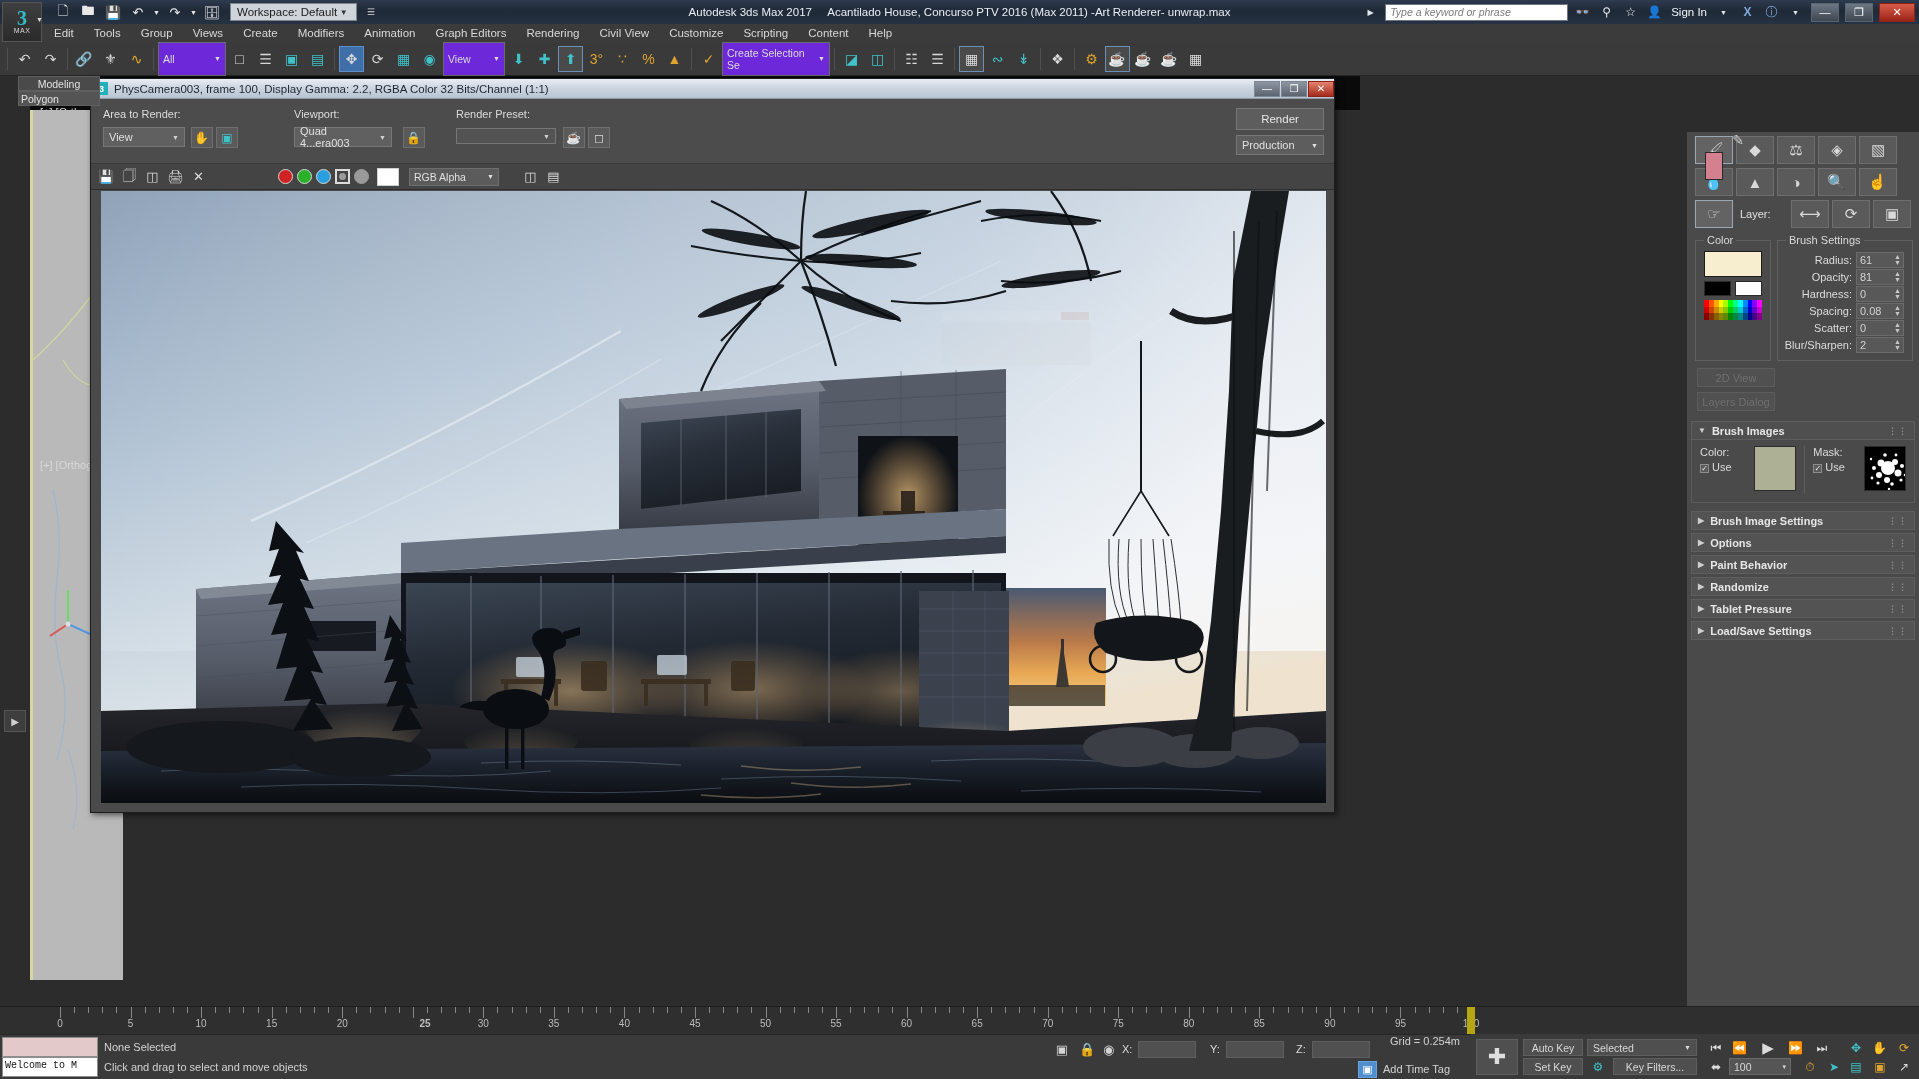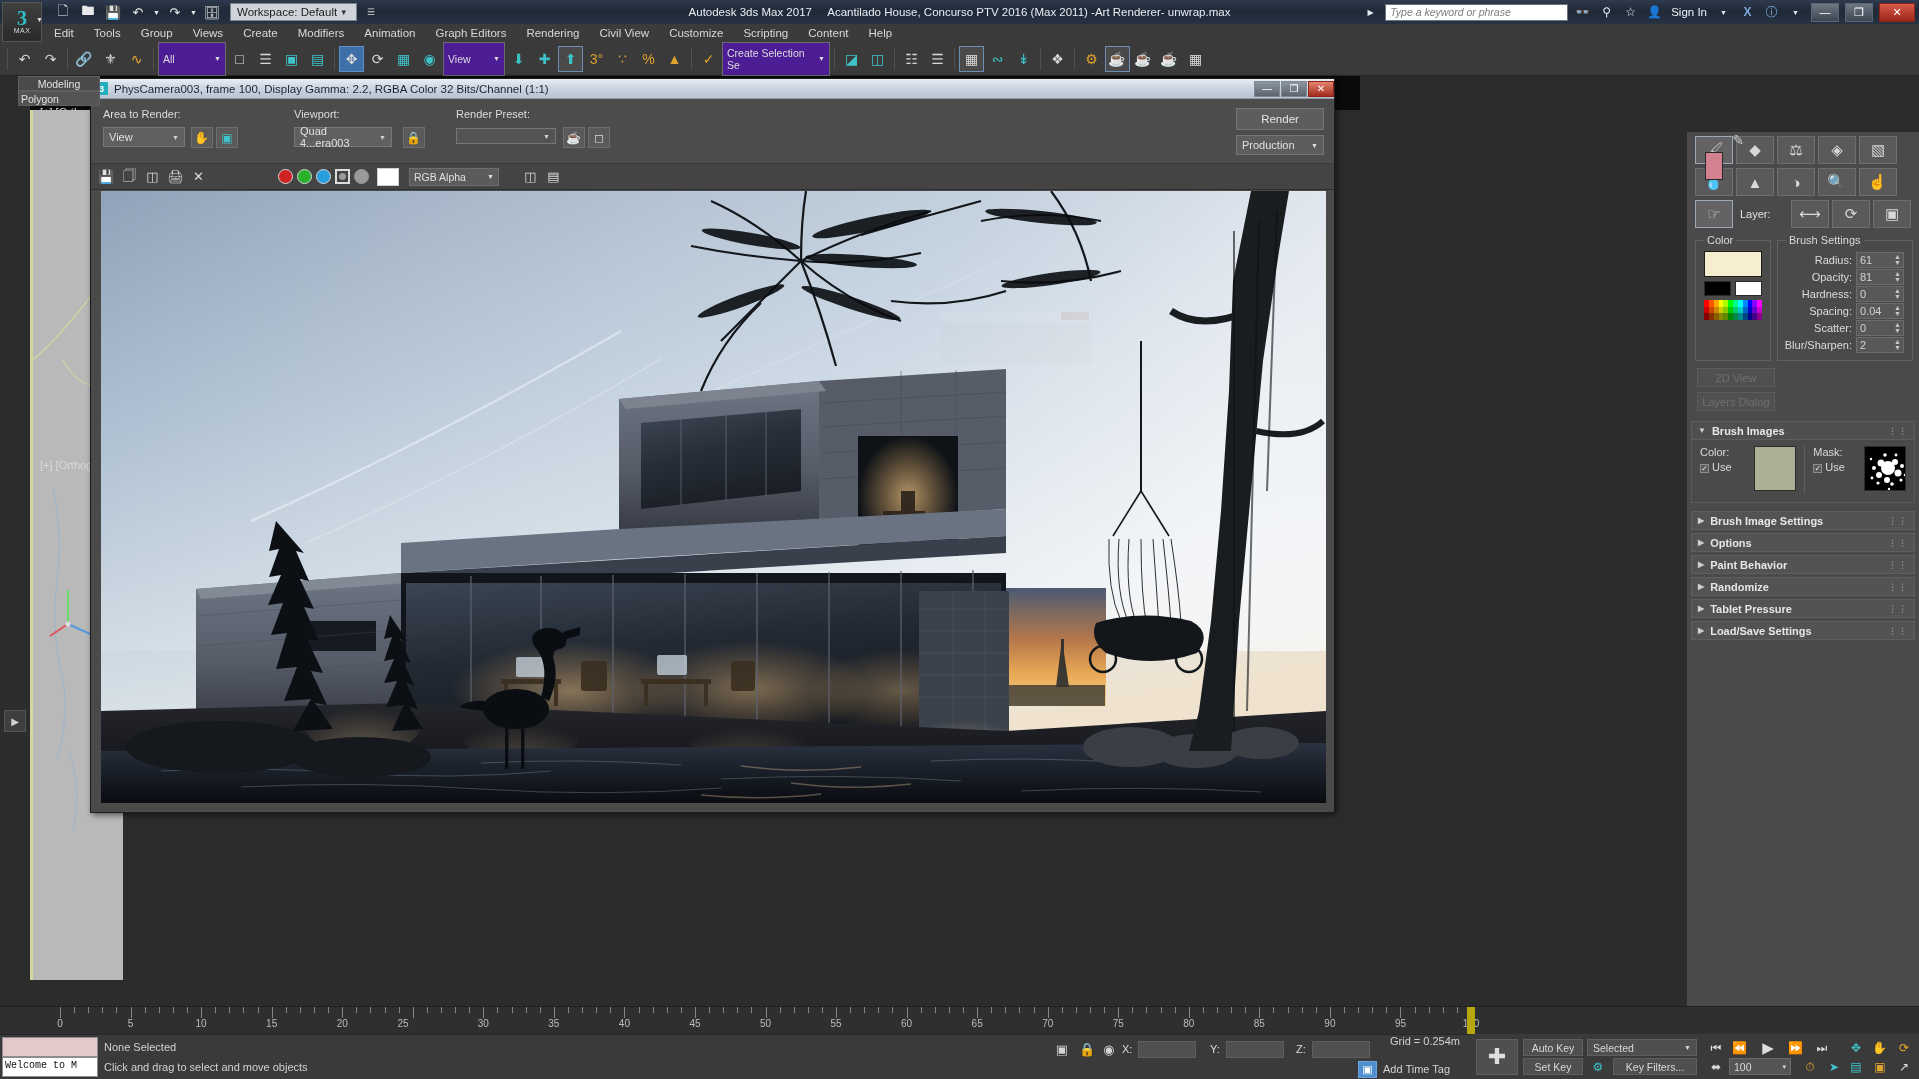--- a/index.html
+++ b/index.html
@@ -46,21 +46,21 @@
 
   
   .maintoolbar{ position:absolute; left:0; top:42px; width:1919px; height:34px;
      background:#3a3a3a; border-bottom:1px solid #262626; display:flex; align-items:center;
      padding-left:4px; gap:1px;}
   .tbtn{ width:25px; height:26px; display:flex; align-items:center; justify-content:center;
      color:#d8d8d8; font-size:14px; border:1px solid transparent; position:relative;}
   .tbtn.active{ background:#3f6fa8; border:1px solid #5d8fc9; }
   .tbtn.sel{ background:#4a4a4a; border:1px solid #6c8fb5; }
   .tsep{ width:1px; height:22px; background:#2a2a2a; margin:0 3px; border-right:1px solid #505050;}
-  .tcombo{ height:19px; background:#4c1d95; border:1px solid #6a6a6a; font-size:10.5px;
+  .tcombo{ height:19px; background:#6d28d9; border:1px solid #6a6a6a; font-size:10.5px;
      color:#dcdcdc; display:flex; align-items:center; padding:16px 4px; }
   .tcombo .ar{ margin-left:auto; font-size:7px; }
   .teal{ color:#3fc3c9; }
   .gold{ color:#e0a32e; }
 
   
   .modeltabs{ position:absolute; left:18px; top:76px; width:82px; height:32px; z-index:2;}
   .mtab{ height:15px; background:#4a4a4a; border:1px solid #5f5f5f; font-size:10.5px;
      color:#e2e2e2; text-align:center; line-height:14px; overflow:hidden;}
   .mtab.second{ background:#545454; text-align:left; padding-left:2px;}
@@ -790,21 +790,21 @@
         <div class="srow">
           <span class="slabel">Hardness:</span>
           <span class="spin">
             <span>0</span>
             <span class="arrows">▲<br>▼</span>
           </span>
         </div>
         <div class="srow">
           <span class="slabel">Spacing:</span>
           <span class="spin">
-            <span>0.04</span>
+            <span>0.08</span>
             <span class="arrows">▲<br>▼</span>
           </span>
         </div>
         <div class="srow">
           <span class="slabel">Scatter:</span>
           <span class="spin">
             <span>0</span>
             <span class="arrows">▲<br>▼</span>
           </span>
         </div>
@@ -1009,21 +1009,21 @@
         <div class="tick" style="left: 1356.56px; height: 6px;"></div>
         <div class="tick" style="left: 1370.67px; height: 6px;"></div>
         <div class="tick" style="left: 1384.78px; height: 6px;"></div>
         <div class="tick" style="left: 1398.89px; height: 6px;"></div>
         <div class="tick" style="left: 1413px; height: 11px;"></div>
         <div class="tnum" style="left: 2px;">0</div>
         <div class="tnum" style="left: 72.55px;">5</div>
         <div class="tnum" style="left: 143.1px;">10</div>
         <div class="tnum" style="left: 213.65px;">15</div>
         <div class="tnum" style="left: 284.2px;">20</div>
-        <div class="tnum" style="left: 345px;">25</div>
+        <div class="tnum" style="left: 367px; font-weight: bold;">25</div>
         <div class="tnum" style="left: 425.3px;">30</div>
         <div class="tnum" style="left: 495.85px;">35</div>
         <div class="tnum" style="left: 566.4px;">40</div>
         <div class="tnum" style="left: 636.95px;">45</div>
         <div class="tnum" style="left: 707.5px;">50</div>
         <div class="tnum" style="left: 778.05px;">55</div>
         <div class="tnum" style="left: 848.6px;">60</div>
         <div class="tnum" style="left: 919.15px;">65</div>
         <div class="tnum" style="left: 989.7px;">70</div>
         <div class="tnum" style="left: 1060.25px;">75</div>

